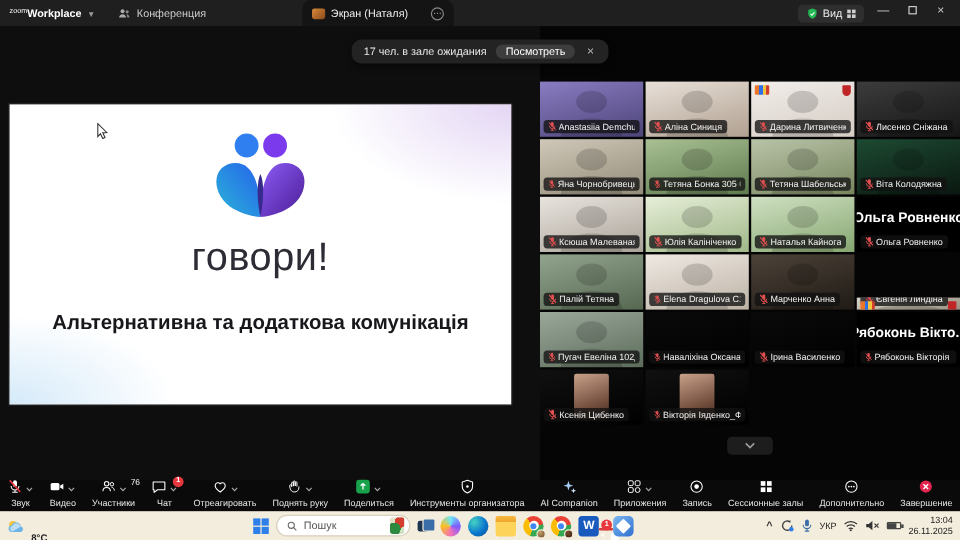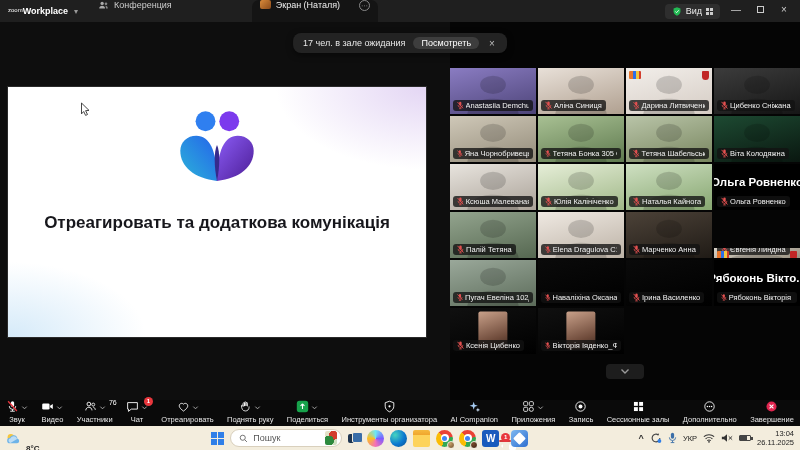--- a/index.html
+++ b/index.html
@@ -5,21 +5,21 @@
   *{margin:0;padding:0;box-sizing:border-box;font-family:"Liberation Sans",sans-serif;}
   html,body{background:#000;}
   .screen{position:relative;width:800px;height:450px;background:#0e0e0e;overflow:hidden;}
 
   
   .titlebar{position:absolute;top:0;left:0;right:0;height:22px;background:#1f1f1f;display:flex;align-items:center;color:#ddd;}
   .zlogo{display:flex;flex-direction:row;justify-content:center;padding:0 4px 0 8px;line-height:1;}
   .zlogo .sm{font-size:6px;color:#fff;}
   .zlogo .lg{font-size:9px;font-weight:bold;color:#fff;}
   .tb-chev{color:#999;font-size:8px;margin:0 10px 0 2px;}
-  .tab{display:flex;align-items:flex-start;gap:5px;font-size:9px;color:#ccc;padding:0 10px;height:22px;}
+  .tab{display:flex;align-items:center;gap:5px;font-size:9px;color:#ccc;padding:0 10px;height:22px;}
   .tab.active{background:#141414;border-radius:7px 7px 0 0;color:#eee;margin-left:70px;padding:0 8px;}
   .share-thumb{width:11px;height:9px;border-radius:2px;background:linear-gradient(135deg,#d98a3a,#8a4a1a);display:inline-block;}
   .tab-ellipsis{width:11px;height:11px;border:1px solid #888;border-radius:50%;color:#aaa;font-size:7px;line-height:9px;text-align:center;margin-left:14px;}
   .tb-right{margin-left:auto;display:flex;gap:8px;padding-right:8px;}
   .view-pill{display:flex;align-items:center;gap:4px;background:#2e2e2e;border-radius:4px;padding:2px 7px;font-size:9px;color:#eee;}
   .grid-glyph{display:inline-block;width:7px;height:7px;background:
     linear-gradient(#ccc,#ccc) 0 0/3px 3px no-repeat,
     linear-gradient(#ccc,#ccc) 4px 0/3px 3px no-repeat,
     linear-gradient(#ccc,#ccc) 0 4px/3px 3px no-repeat,
     linear-gradient(#ccc,#ccc) 4px 4px/3px 3px no-repeat;}
@@ -170,21 +170,22 @@
             <stop offset="0" stop-color="#8b5cf6"></stop>
               <stop offset="1" stop-color="#4c1d95"></stop>
           </linearGradient>
         </defs>
         <circle cx="45" cy="16" r="13" fill="#2f7ff0"></circle>
         <circle cx="76" cy="16" r="13" fill="#7c3aed"></circle>
         <path d="M60 94 C30 91 12 75 12 55 C12 43 21 35 33 35 C50 35 60 54 60 94 Z" fill="url(#gb)"></path>
         <path d="M60 94 C90 91 108 75 108 55 C108 43 99 35 87 35 C70 35 60 54 60 94 Z" fill="url(#gp)"></path>
         <path d="M60 94 C56 75 56 55 60 47 C64 55 64 75 60 94 Z" fill="#372a8c"></path>
       </svg>
-      <div class="subtitle">Отреагировать та додаткова комунікація</div>
+      <div class="brand">говори!</div>
+      <div class="subtitle">Альтернативна та додаткова комунікація</div>
     </div>
 
     <svg style="position:absolute;left:80px;top:80px;z-index:40" width="11" height="15" viewBox="0 0 11 15">
       <path d="M1.5 1l7.5 7.4-3.4.3 1.9 3.8-1.9.9-1.9-3.9-2.2 2.4z" fill="#fff" stroke="#333" stroke-width="0.9"></path>
     </svg>
 
     <div class="video-panel">
       <div class="pgrid">
           <div class="tile" style="background: linear-gradient(165deg, rgb(138, 124, 194), rgb(77, 68, 120));">
             <svg class="sil" viewBox="0 0 40 30" preserveAspectRatio="none">
@@ -234,21 +235,21 @@
             <svg class="sil" viewBox="0 0 40 30" preserveAspectRatio="none">
               <circle cx="20" cy="11" r="6" fill="rgba(0,0,0,0.16)"></circle>
               <path d="M8 31c0-7 5.4-11 12-11s12 4 12 11z" fill="rgba(0,0,0,0.16)"></path>
             </svg>
             <span class="label">
               <svg width="7" height="9" viewBox="0 0 8 10">
                 <rect x="2.6" y="0.4" width="2.8" height="4.8" rx="1.4" fill="#e35050"></rect>
                 <path d="M1.2 4.3a2.8 2.8 0 0 0 5.6 0M4 7.1v1.4M2.5 8.9h3" stroke="#e35050" stroke-width="0.9" fill="none"></path>
                 <line x1="0.6" y1="0.8" x2="7.4" y2="8.4" stroke="#e35050" stroke-width="1.1"></line>
               </svg>
-              <span class="nm">Цибенко Сніжана</span>
+              <span class="nm">Лисенко Сніжана</span>
             </span>
           </div>
           <div class="tile" style="background: linear-gradient(165deg, rgb(207, 200, 184), rgb(148, 140, 122));">
             <svg class="sil" viewBox="0 0 40 30" preserveAspectRatio="none">
               <circle cx="20" cy="11" r="6" fill="rgba(0,0,0,0.16)"></circle>
               <path d="M8 31c0-7 5.4-11 12-11s12 4 12 11z" fill="rgba(0,0,0,0.16)"></path>
             </svg>
             <span class="label">
               <svg width="7" height="9" viewBox="0 0 8 10">
                 <rect x="2.6" y="0.4" width="2.8" height="4.8" rx="1.4" fill="#e35050"></rect>

